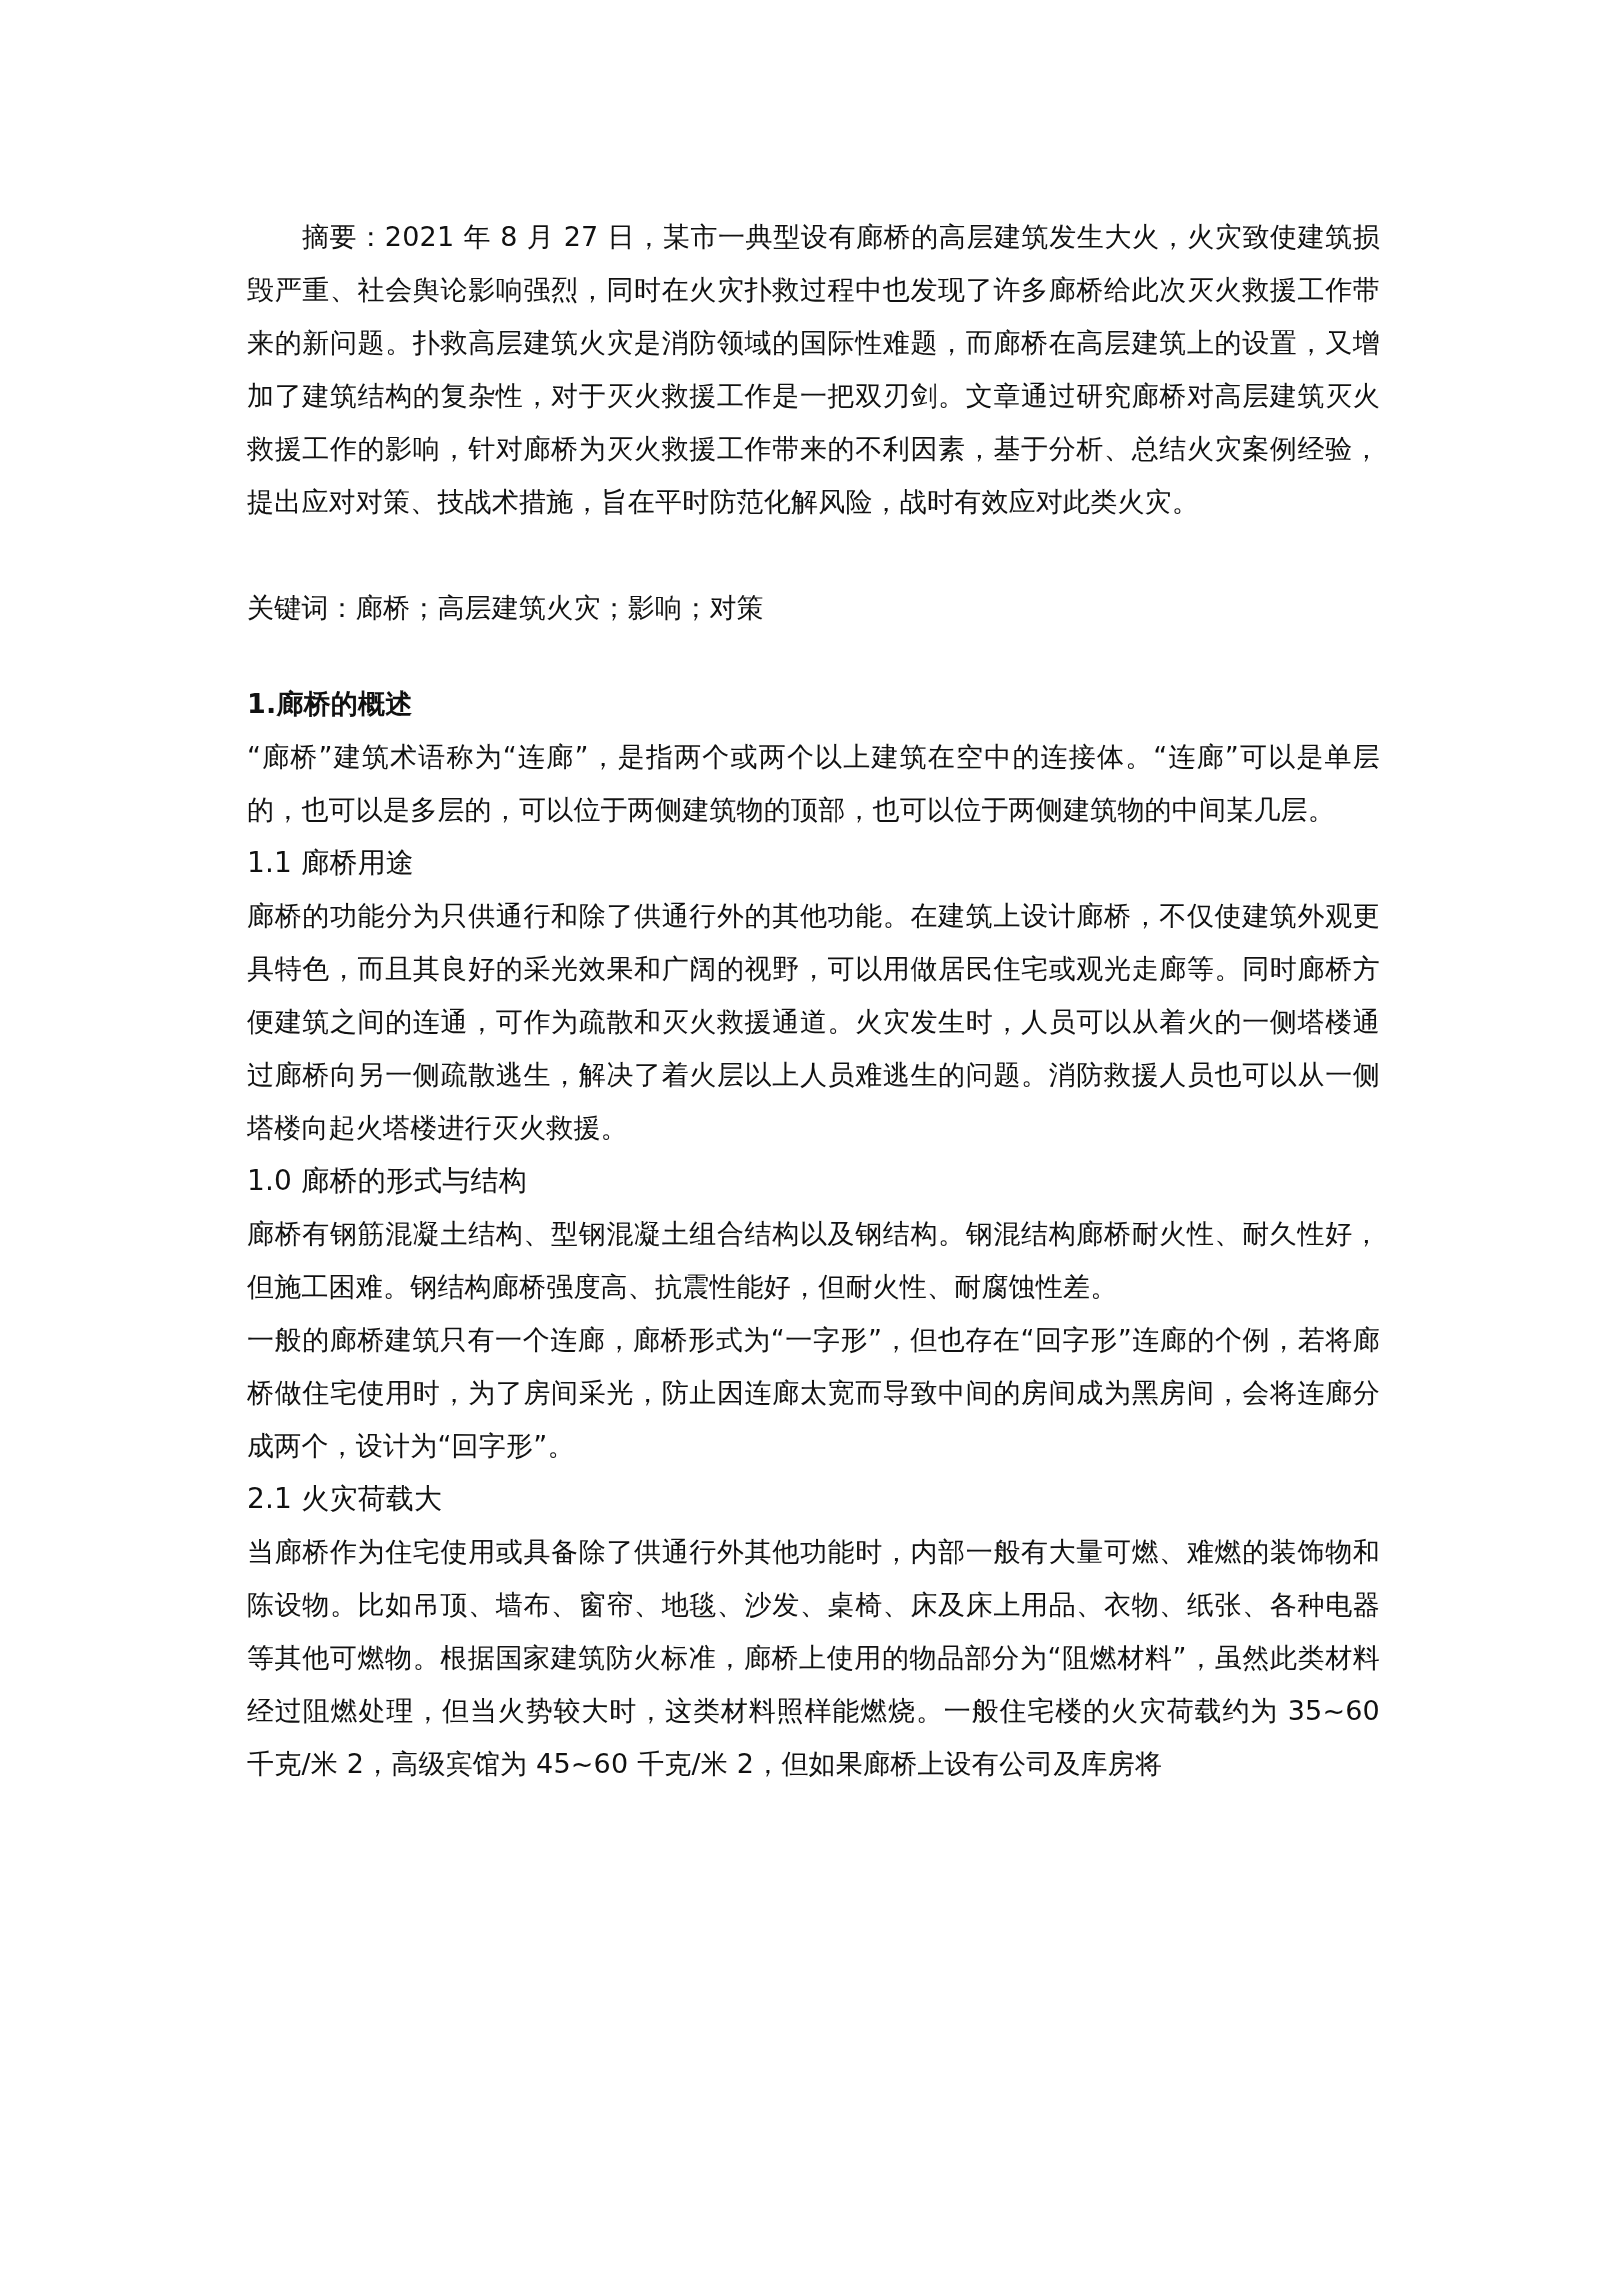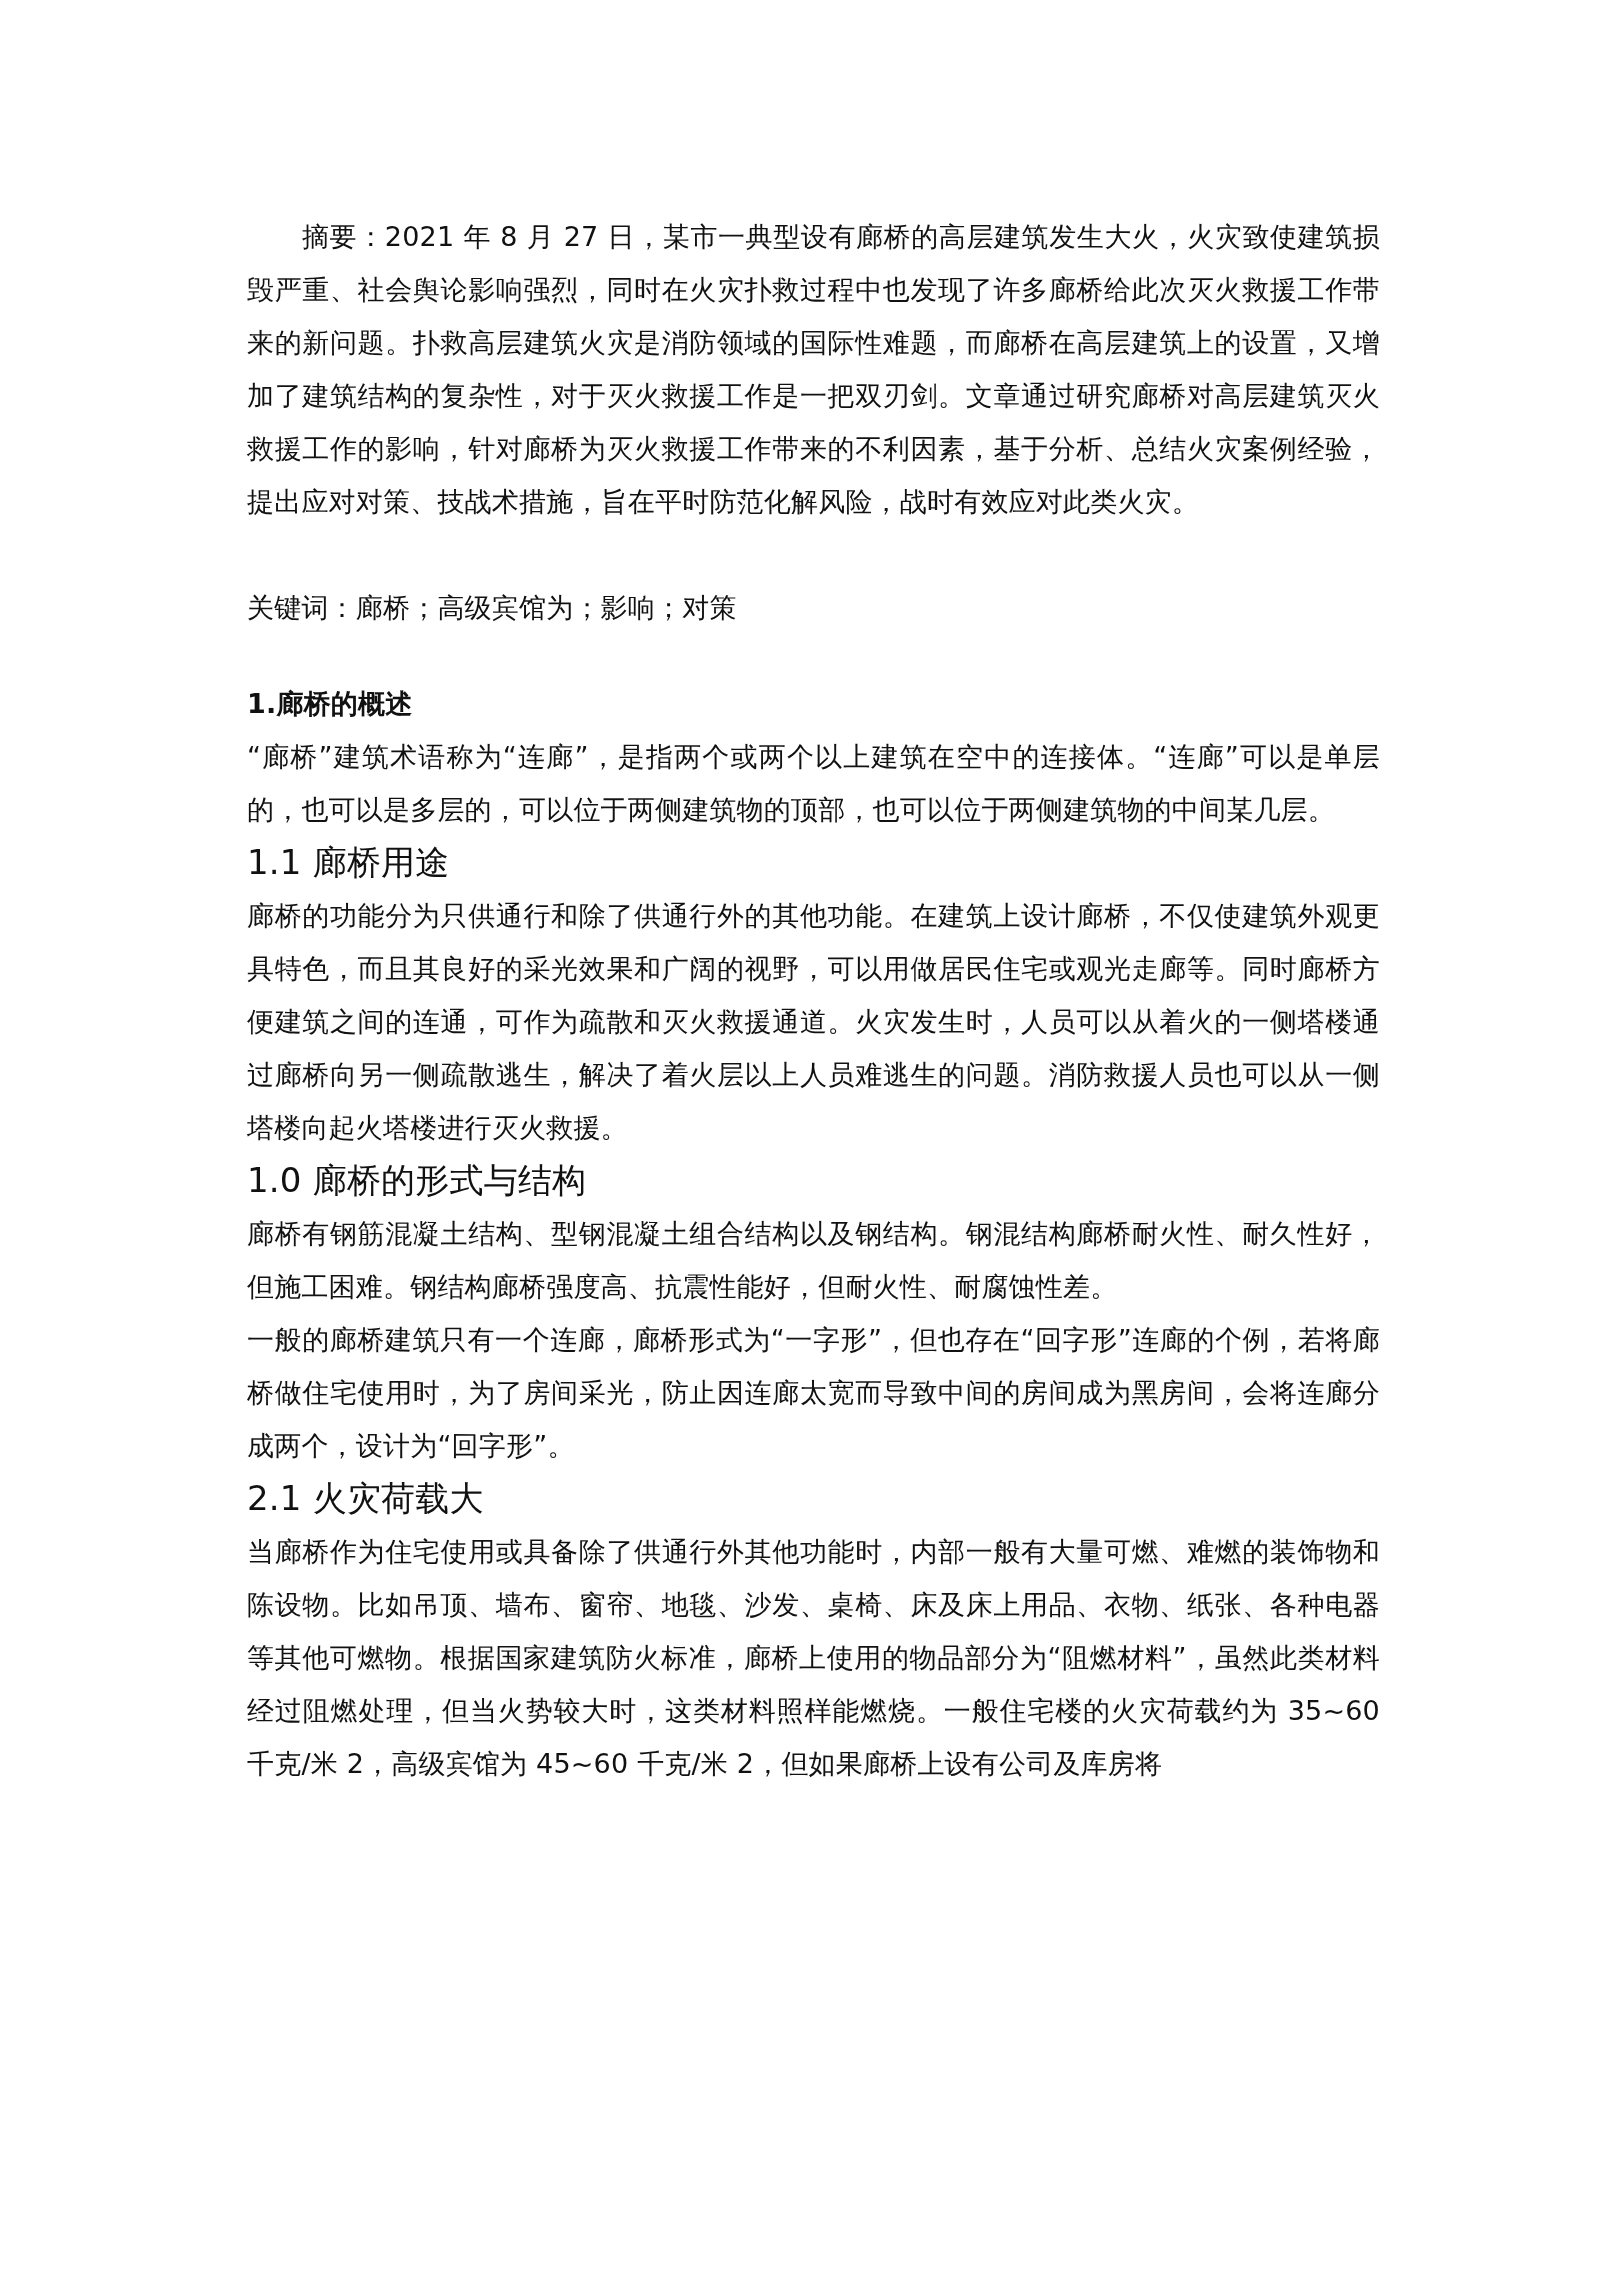--- a/index.html
+++ b/index.html
@@ -5,31 +5,31 @@
   html, body { margin: 0; padding: 0; background: #ffffff; }
   body { width: 1621px; height: 2293px; position: relative; overflow: hidden;
     font-family: "DejaVu Sans", "Liberation Sans", sans-serif; color: #111111; }
   .page { position: absolute; left: 247px; top: 210px; width: 1133px; }
   p, h2, h3, div.line { margin: 0; font-size: 27px; line-height: 53px; letter-spacing: 0.2px; }
   .abstract { text-indent: 55px; text-align: justify; }
   .bold { font-weight: normal; }
   .keywords { margin-top: 53px; }
   .sec1 { margin-top: 43px; }
   h2 { font-weight: bold; font-size: 27px; }
-  h3 { font-weight: normal; font-size: 34px; }
+  h3 { font-weight: normal; font-size: 28px; }
   .body-p { text-align: justify; }
 </style>
 </head>
 <body>
 
 <div class="page">
 
   <p class="abstract"><span class="bold">摘要：</span><span>2021 年 8 月 27 日，某市一典型设有廊桥的高层建筑发生大火，火灾致使建筑损毁严重、社会舆论影响强烈，同时在火灾扑救过程中也发现了许多廊桥给此次灭火救援工作带来的新问题。扑救高层建筑火灾是消防领域的国际性难题，而廊桥在高层建筑上的设置，又增加了建筑结构的复杂性，对于灭火救援工作是一把双刃剑。文章通过研究廊桥对高层建筑灭火救援工作的影响，针对廊桥为灭火救援工作带来的不利因素，基于分析、总结火灾案例经验，提出应对对策、技战术措施，旨在平时防范化解风险，战时有效应对此类火灾。</span></p>
 
-  <p class="keywords"><span class="bold">关键词：</span><span>廊桥；高级宾馆为；影响；对策</span></p>
+  <p class="keywords"><span class="bold">关键词：</span><span>廊桥；高层建筑火灾；影响；对策</span></p>
 
   <h2 class="sec1">1.廊桥的概述</h2>
   <p class="body-p">“廊桥”建筑术语称为“连廊”，是指两个或两个以上建筑在空中的连接体。“连廊”可以是单层的，也可以是多层的，可以位于两侧建筑物的顶部，也可以位于两侧建筑物的中间某几层。</p>
 
   <h3>1.1 廊桥用途</h3>
   <p class="body-p">廊桥的功能分为只供通行和除了供通行外的其他功能。在建筑上设计廊桥，不仅使建筑外观更具特色，而且其良好的采光效果和广阔的视野，可以用做居民住宅或观光走廊等。同时廊桥方便建筑之间的连通，可作为疏散和灭火救援通道。火灾发生时，人员可以从着火的一侧塔楼通过廊桥向另一侧疏散逃生，解决了着火层以上人员难逃生的问题。消防救援人员也可以从一侧塔楼向起火塔楼进行灭火救援。</p>
 
   <h3>1.0 廊桥的形式与结构</h3>
   <p class="body-p">廊桥有钢筋混凝土结构、型钢混凝土组合结构以及钢结构。钢混结构廊桥耐火性、耐久性好，但施工困难。钢结构廊桥强度高、抗震性能好，但耐火性、耐腐蚀性差。</p>
   <p class="body-p">一般的廊桥建筑只有一个连廊，廊桥形式为“一字形”，但也存在“回字形”连廊的个例，若将廊桥做住宅使用时，为了房间采光，防止因连廊太宽而导致中间的房间成为黑房间，会将连廊分成两个，设计为“回字形”。</p>

